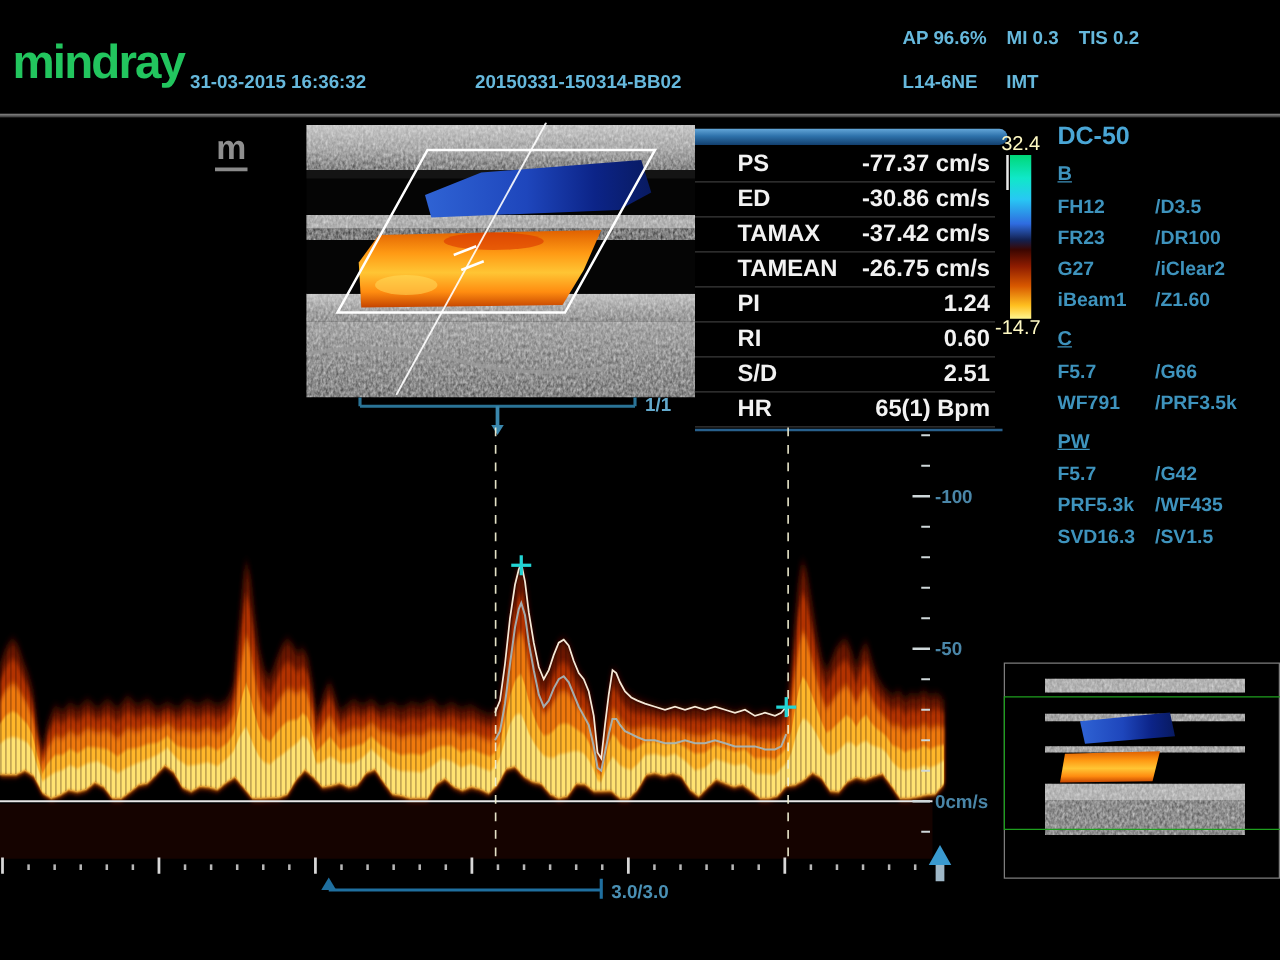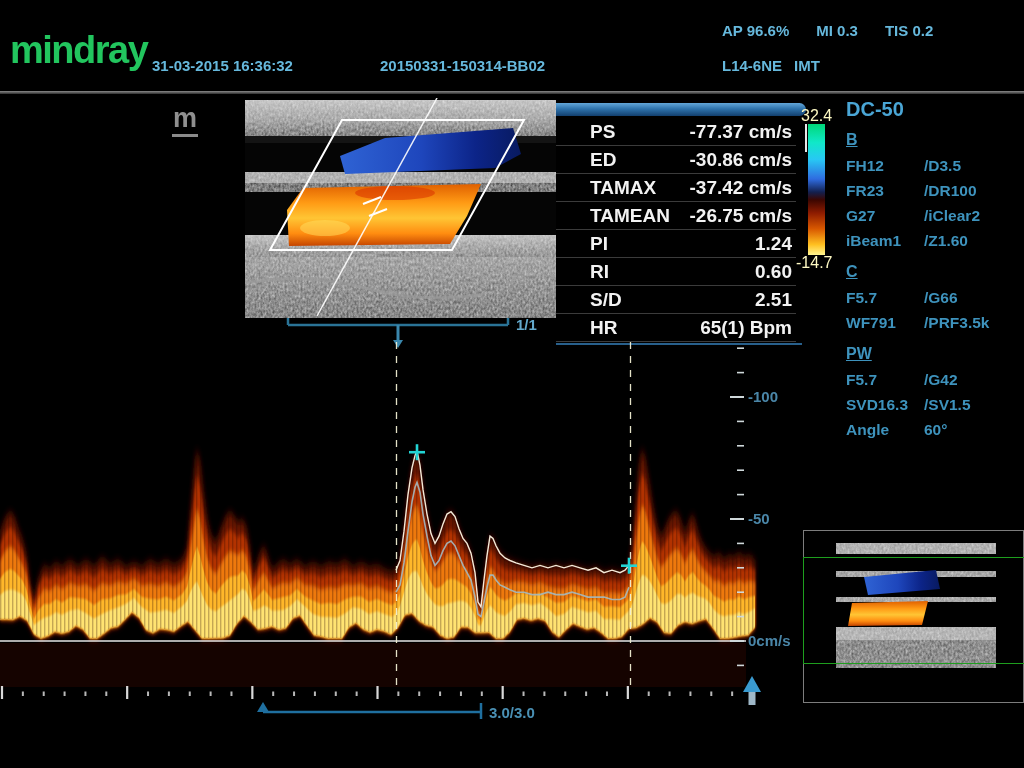--- a/index.html
+++ b/index.html
@@ -4,22 +4,22 @@
 <style>
   html,body{margin:0;padding:0;background:#000;}
   #app{position:relative;width:1024px;height:768px;background:#000;overflow:hidden;
        font-family:"Liberation Sans",sans-serif;}
   .abs{position:absolute;}
   
   .logo{left:10px;top:29px;color:#22c55e;font-size:38px;font-weight:bold;letter-spacing:-1.5px;}
   .hdr-blue{color:#66b8dc;font-size:15px;font-weight:bold;}
   .hdr-datetime{left:152px;top:57px;}
   .hdr-examid{left:380px;top:57px;}
-  .hdr-acoustic{left:722px;top:22px;display:flex;gap:27px;}
-  .hdr-probe{left:722px;top:57px;display:flex;gap:12px;}
+  .hdr-acoustic{left:722px;top:22px;display:flex;gap:16px;}
+  .hdr-probe{left:722px;top:57px;display:flex;gap:23px;}
   .hdr-sep{left:0;top:91px;width:1024px;height:3px;background:linear-gradient(#8a8a8a,#2e2e2e);}
   
   .m-marker{left:172px;top:105px;color:#8f8f8f;font-size:27px;font-weight:bold;line-height:1;
             border-bottom:3px solid #8a8a8a;padding:0 1px 2px 1px;}
   
   .panel{left:556px;top:100px;width:246px;height:243px;background:#000;border-bottom:2px solid #28608c;}
   .panel-cap{position:absolute;left:0;top:3px;width:250px;height:13px;border-radius:0 8px 8px 0;
              background:linear-gradient(#63a6d8 0%,#2e72ab 45%,#123f6e 100%);}
   .panel-rows{position:absolute;left:0;top:18px;width:240px;}
   .mrow{display:flex;justify-content:space-between;align-items:center;height:27px;
@@ -217,26 +217,26 @@
             <span>/PRF3.5k</span>
           </div>
         </div>
         <div class="sb-sec">
           <div class="sb-title">PW</div>
           <div class="sb-row">
             <span>F5.7</span>
             <span>/G42</span>
           </div>
           <div class="sb-row">
+            <span>PRF5.3k</span>
+            <span>/WF435</span>
+          </div>
+          <div class="sb-row">
             <span>SVD16.3</span>
             <span>/SV1.5</span>
-          </div>
-          <div class="sb-row">
-            <span>Angle</span>
-            <span>60°</span>
           </div>
         </div>
       </div>
   </div>
 
   <svg id="spec" class="abs" style="left:0;top:340px" width="800" height="428" viewBox="0 0 800 428">
     <defs>
       <filter id="bl1">
           <feGaussianBlur stdDeviation="0.6 1.2"></feGaussianBlur>
         </filter>

